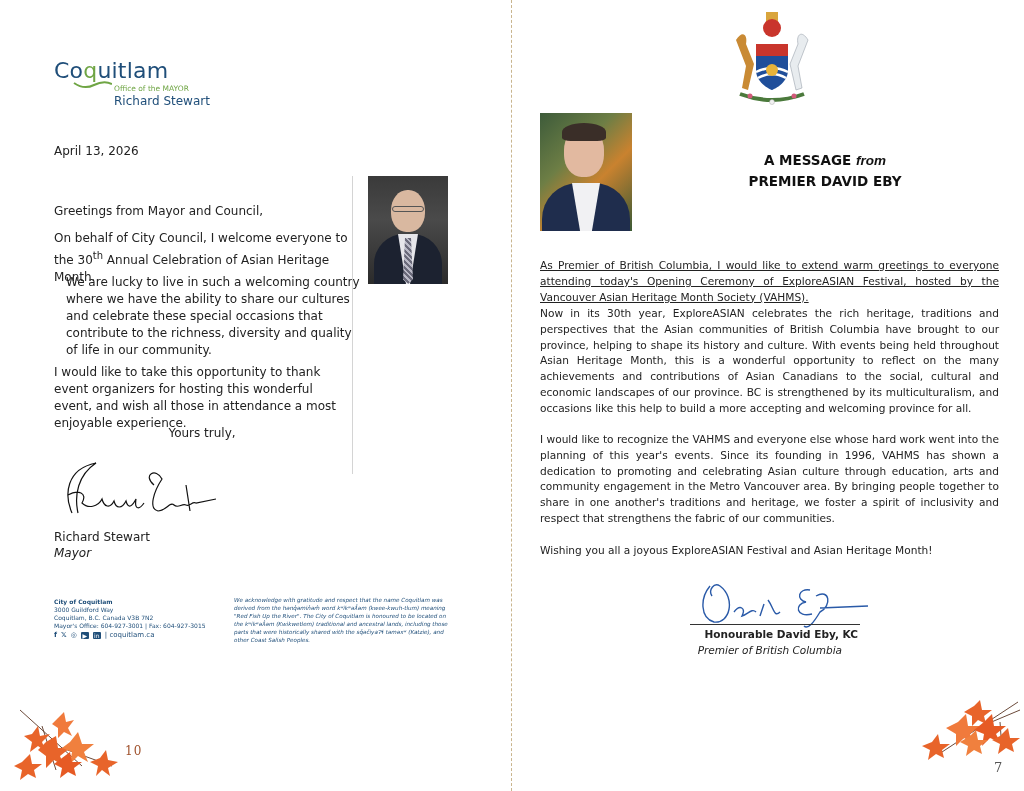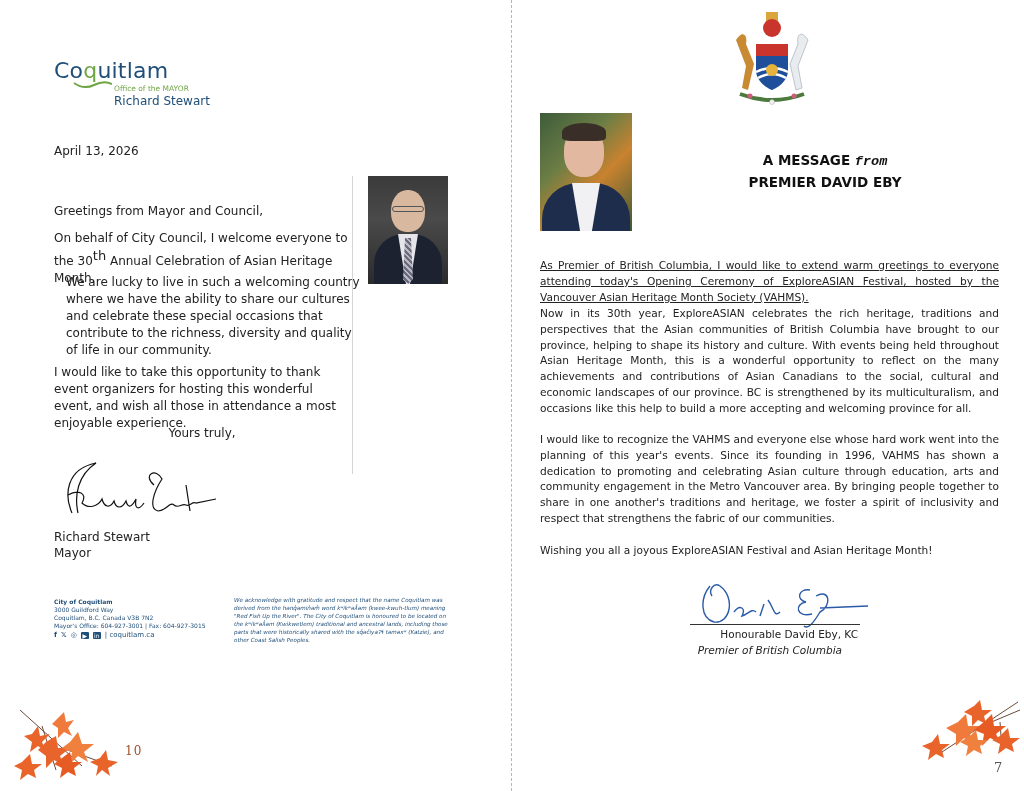--- a/index.html
+++ b/index.html
@@ -12,21 +12,21 @@
 
   
   .logo { position:absolute; left:54px; top:58px; }
   .logo-word { font-family:"DejaVu Sans", sans-serif; font-size:22px; font-weight:normal; color:#1f4e79; letter-spacing:0.2px; }
   .logo-q { color:#6fa544; }
   .logo-sub1 { position:absolute; left:60px; top:26px; font-size:7.5px; color:#6fa544; white-space:nowrap; }
   .logo-sub2 { position:absolute; left:60px; top:36px; font-size:12px; color:#1f4e79; white-space:nowrap; }
   .logo-swoosh { position:absolute; left:18px; top:22px; width:40px; height:10px; }
 
   .ltext { position:absolute; left:54px; font-size:12px; line-height:17px; color:#222; width:296px; }
-  .ltext sup { font-size:13px; }
+  .ltext sup { font-size:10px; }
   .vrule { position:absolute; left:352px; top:176px; width:0; height:298px; border-left:1px solid #d4d4d4; }
   .photo-mayor { position:absolute; left:368px; top:176px; width:80px; height:108px;
                  background:linear-gradient(180deg,#3a3a3a 0%,#4a4a4a 40%,#2b2b2b 100%); overflow:hidden; }
   .mayor-head { position:absolute; left:23px; top:14px; width:34px; height:42px; border-radius:48% 48% 45% 45%; background:#d9b8a0; }
   .mayor-glasses { position:absolute; left:24px; top:30px; width:32px; height:6px; border:1px solid #555; border-radius:3px; box-sizing:border-box; }
   .mayor-suit { position:absolute; left:6px; top:58px; width:68px; height:60px; border-radius:30px 30px 0 0; background:#1c2230; }
   .mayor-shirt { position:absolute; left:30px; top:58px; width:20px; height:50px; background:#e6e6ea; clip-path:polygon(0 0,100% 0,60% 100%,40% 100%); }
   .mayor-tie { position:absolute; left:35px; top:62px; width:10px; height:46px; background:repeating-linear-gradient(45deg,#6a6a7a 0 2px,#b9b9c6 2px 4px); clip-path:polygon(20% 0,80% 0,100% 90%,50% 100%,0 90%); }
 
   .sig-mayor { position:absolute; left:58px; top:455px; width:160px; height:70px; }
@@ -47,25 +47,25 @@
   
   .crest { position:absolute; left:728px; top:10px; width:88px; height:98px; }
   .photo-premier { position:absolute; left:540px; top:113px; width:92px; height:118px; overflow:hidden;
                    background:linear-gradient(135deg,#3d5b3a 0%,#6d7e45 35%,#c9822f 60%,#3b5a36 100%); }
   .pr-head { position:absolute; left:24px; top:14px; width:40px; height:50px; border-radius:46% 46% 44% 44%; background:#e2b9a0; }
   .pr-hair { position:absolute; left:22px; top:10px; width:44px; height:18px; border-radius:50% 50% 20% 20%; background:#3a2e28; }
   .pr-suit { position:absolute; left:2px; top:70px; width:88px; height:60px; border-radius:36px 36px 0 0; background:#1f2d4d; }
   .pr-shirt { position:absolute; left:32px; top:70px; width:28px; height:50px; background:#f1f1f3; clip-path:polygon(0 0,100% 0,70% 100%,30% 100%); }
 
   .msg-title { position:absolute; left:700px; top:150px; width:250px; text-align:center; font-size:13.5px; font-weight:bold; line-height:20px; color:#111; }
-  .msg-title em { font-family:Liberation Mono, monospace; font-style:italic; }
+  .msg-title em { font-family:Liberation Sans, sans-serif; font-style:italic; }
   .rtext { position:absolute; left:540px; width:459px; font-size:10.6px; line-height:15.8px; color:#222; text-align:justify; }
   .sig-premier { position:absolute; left:690px; top:578px; width:180px; height:52px; }
   .sig-line { position:absolute; left:690px; top:624px; width:170px; border-top:1px solid #333; }
-  .premier-name { position:absolute; left:690px; top:628px; width:168px; text-align:right; font-size:10.5px; font-weight:normal; color:#222; }
+  .premier-name { position:absolute; left:690px; top:628px; width:168px; text-align:right; font-size:10.5px; font-weight:bold; color:#222; }
   .premier-role { position:absolute; left:690px; top:644px; width:152px; text-align:right; font-size:10.5px; font-style:italic; color:#222; }
 </style>
 </head>
 <body>
 
 <div class="page left">
 
   <div class="logo">
     <div class="logo-word"><span>Co</span><span class="logo-q">q</span><span>uitlam</span></div>
     <svg class="logo-swoosh" viewBox="0 0 40 10">
@@ -89,21 +89,21 @@
     <div class="mayor-tie"></div>
     <div class="mayor-head"></div>
     <div class="mayor-glasses"></div>
   </div>
 
   <svg class="sig-mayor" viewBox="0 0 160 70">
     <path d="M14 58 C 6 40, 8 14, 38 8 C 20 20, 16 40, 20 58 M 10 40 C 20 34, 30 38, 24 48 C 30 54, 40 52, 44 44 C 46 52, 52 54, 56 46 C 58 54, 64 54, 68 46 C 70 54, 74 52, 78 44 C 76 56, 82 54, 86 48" stroke="#111" stroke-width="1.2" fill="none"></path>
     <path d="M96 30 C 84 20, 98 12, 104 24 C 96 36, 90 54, 100 56 C 108 56, 112 46, 116 50 C 120 54, 124 48, 128 50 C 132 52, 134 46, 138 48 L 158 44 M 128 30 L 132 56" stroke="#111" stroke-width="1.2" fill="none"></path>
   </svg>
   <div class="ltext" style="top:529px;">Richard Stewart</div>
-  <div class="ltext" style="top:545px;">Mayor</div>
+  <div class="ltext" style="top:545px;font-style:italic;">Mayor</div>
 
   <div class="footer-addr">
     <div class="bold">City of Coquitlam</div>
     <div>3000 Guildford Way</div>
     <div>Coquitlam, B.C. Canada V3B 7N2</div>
     <div>Mayor's Office: 604-927-3001 | Fax: 604-927-3015</div>
     <div class="social">
       <span class="soc-plain">f</span>
       <span class="soc-plain">𝕏</span>
       <span class="soc-plain">◎</span>

